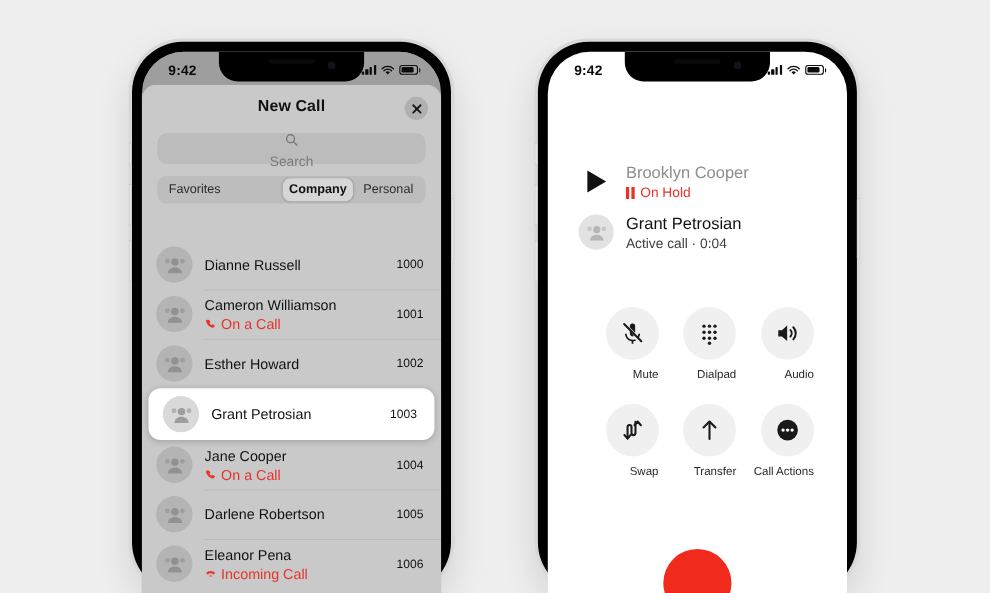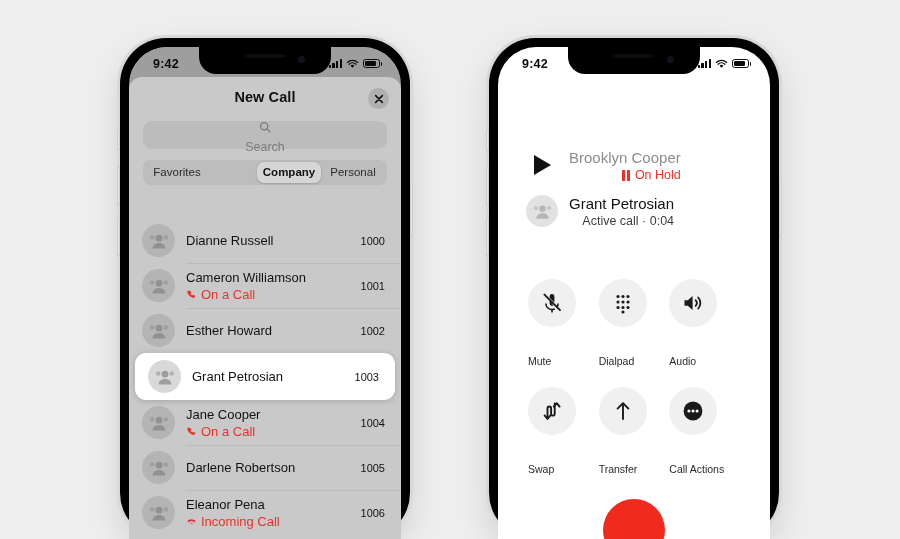--- a/index.html
+++ b/index.html
@@ -126,29 +126,29 @@
   }
   .call-rows{position:absolute;top:95px;left:0;right:0;}
   .call-row{display:flex;align-items:center;padding:0 26px;height:46px;box-sizing:border-box;}
   .cr-ico{width:36px;flex:0 0 auto;display:flex;align-items:center;justify-content:center;}
   .cr-ico .playtri{width:0;height:0;border-left:17px solid #111;border-top:10.5px solid transparent;border-bottom:10.5px solid transparent;}
   .cr-ico .gav{width:32px;height:32px;border-radius:50%;background:#e2e2e2;display:flex;align-items:center;justify-content:center;}
   .cr-ico .gav svg{width:23px;height:23px;}
   .cr-txt{margin-left:9px;}
   .cr-name{font-size:15px;line-height:19px;color:#111;}
   .cr-name.muted{color:#8d8d8d;}
-  .cr-sub{display:flex;align-items:center;gap:5px;margin-top:1px;justify-content:flex-end;}
+  .cr-sub{display:flex;align-items:center;gap:5px;margin-top:1px;}
   .cr-sub .pause{display:flex;gap:2px;}
   .cr-sub .pause i{display:block;width:3px;height:11px;background:#e8332a;border-radius:.5px;}
   .cr-sub .hold{font-size:12.5px;color:#e8332a;font-weight:400;}
   .cr-sub .active{font-size:12.5px;color:#3d3d3d;}
 
   .actions{position:absolute;top:232px;left:0;right:0;padding:0 30px;box-sizing:border-box;
            display:grid;grid-template-columns:repeat(3,1fr);row-gap:20px;}
-  .act{display:flex;flex-direction:column;align-items:flex-start;cursor:pointer;gap:20px;}
+  .act{display:flex;flex-direction:column;align-items:flex-end;cursor:pointer;}
   .act-circ{width:48px;height:48px;border-radius:50%;background:#f0f0f0;display:flex;align-items:center;justify-content:center;}
   .act-circ svg{width:24px;height:24px;display:block;}
   .act-lbl{margin-top:8px;font-size:10.5px;color:#2a2a2a;}
   .endcall{
     position:absolute;left:50%;transform:translateX(-50%);bottom:-22px;
     width:62px;height:62px;border-radius:50%;background:#f02a1d;cursor:pointer;
   }
 </style>
 </head>
 <body>

